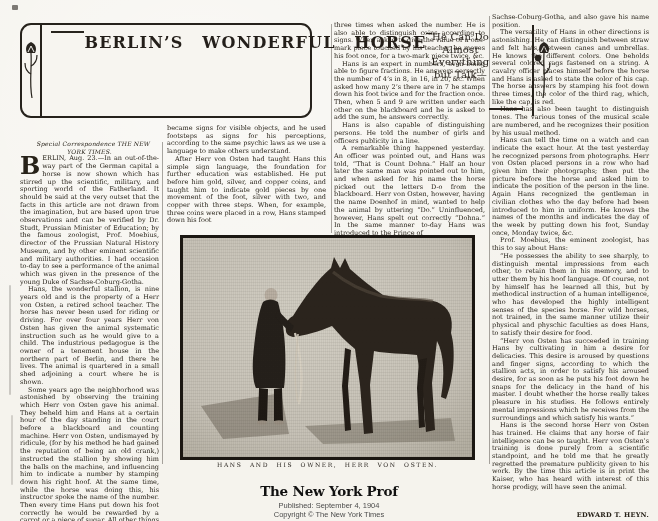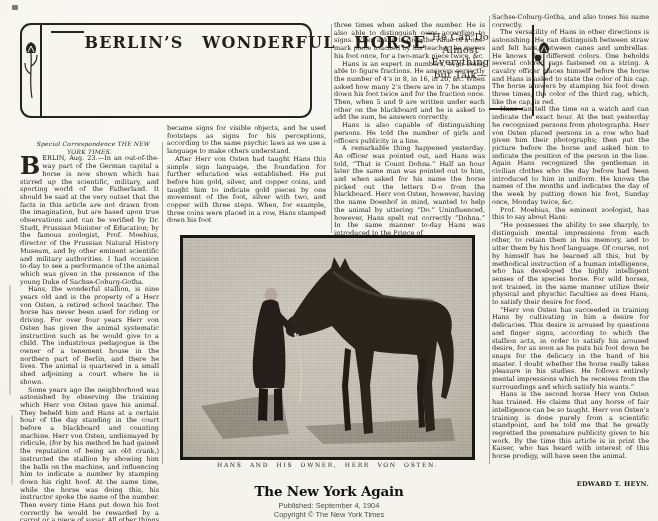--- a/index.html
+++ b/index.html
@@ -134,22 +134,23 @@
 </div>
 
 <div class="col" style="left:334px;top:22px;width:151px;">
   <p class="flush">three times when asked the number. He is also able to distinguish coins according to signs. When asked to give the value of a one-mark piece touched by his teacher, he moves his foot once, for a two-mark piece twice, &amp;c.</p>
   <p>Hans is an expert in numbers, even being able to figure fractions. He answers correctly the number of 4’s in 8, in 16, in 20, &amp;c. When asked how many 2’s there are in 7 he stamps down his foot twice and for the fraction once. Then, when 5 and 9 are written under each other on the blackboard and he is asked to add the sum, he answers correctly.</p>
   <p>Hans is also capable of distinguishing persons. He told the number of girls and officers publicity in a line.</p>
   <p>A remarkable thing happened yesterday. An officer was pointed out, and Hans was told, “That is Count Dohna.” Half an hour later the same man was pointed out to him, and when asked for his name the horse picked out the letters D-o from the blackboard. Herr von Osten, however, having the name Doenhof in mind, wanted to help the animal by uttering “Do.” Uninfluenced, however, Hans spelt out correctly “Dohna.” In the same manner to-day Hans was introduced to the Prince of</p>
 </div>
 
 <div class="col" style="left:492px;top:14px;width:157px;">
-  <p class="flush">Sachse-Coburg-Gotha, and also tones his name correctly.</p>
+  <p class="flush">Sachse-Coburg-Gotha, and also gave his name position.</p>
   <p>The versatility of Hans in other directions is astonishing. He can distinguish between straw and felt hats, between canes and umbrellas. He knows the different colors. One beholds several colored rags fastened on a string. A cavalry officer places himself before the horse and Hans is asked to state the color of his cap. The horse answers by stamping his foot down three times, the color of the third rag, which, like the cap, is red.</p>
+  <p>Hans has also been taught to distinguish tones. The various tones of the musical scale are numbered, and he recognizes their position by his usual method.</p>
   <p>Hans can tell the time on a watch and can indicate the exact hour. At the test yesterday he recognized persons from photographs. Herr von Osten placed persons in a row who had given him their photographs; then put the picture before the horse and asked him to indicate the position of the person in the line. Again Hans recognized the gentleman in civilian clothes who the day before had been introduced to him in uniform. He knows the names of the months and indicates the day of the week by putting down his foot, Sunday once, Monday twice, &amp;c.</p>
   <p>Prof. Moebius, the eminent zoologist, has this to say about Hans:</p>
   <p>“He possesses the ability to see sharply, to distinguish mental impressions from each other, to retain them in his memory, and to utter them by his hoof language. Of course, not by himself has he learned all this, but by methodical instruction of a human intelligence, who has developed the highly intelligent senses of the species horse. For wild horses, not trained, in the same manner utilize their physical and physchic faculties as does Hans, to satisfy their desire for food.</p>
   <p>“Herr von Osten has succeeded in training Hans by cultivating in him a desire for delicacies. This desire is aroused by questions and finger signs, according to which the stallion acts, in order to satisfy his aroused desire, for as soon as he puts his foot down he snaps for the delicacy in the hand of his master. I doubt whether the horse really takes pleasure in his studies. He follows entirely mental impressions which he receives from the surroundings and which satisfy his wants.”</p>
   <p><span>Hans is the second horse Herr von Osten has trained. He claims that any horse of fair intelligence can be so taught. Herr von Osten’s training is done purely from a scientific standpoint, and he told me that he greatly regretted the premature publicity given to his work. By the time this article is in print the Kaiser, who has heard with interest of this horse prodigy, will have seen the animal.</span><span class="byline">EDWARD T. HEYN.</span></p>
 </div>
 
 <div class="photo">
   <svg viewBox="0 0 289 219">
     <defs>
@@ -195,16 +196,16 @@
     <path fill="#1d1813" d="M76,150 L75,183 L84,183 L85,151 Z"></path>
     <path fill="#1d1813" d="M91,151 L91,183 L100,183 L99,150 Z"></path>
     <ellipse cx="79" cy="184.5" rx="5" ry="2.2" fill="#9a9083"></ellipse>
     <ellipse cx="96" cy="184.5" rx="5" ry="2.2" fill="#9a9083"></ellipse>
   </svg>
   <div class="grain"></div>
 </div>
 <div class="caption">HANS AND HIS OWNER, HERR VON OSTEN.</div>
 
 <div class="footer">
-  <div class="nyt-logo">The New York Again</div>
+  <div class="nyt-logo">The New York Prof</div>
   <div class="pub-line">Published: September 4, 1904</div>
   <div class="copy-line">Copyright © The New York Times</div>
 </div>
 
 </body></html>

